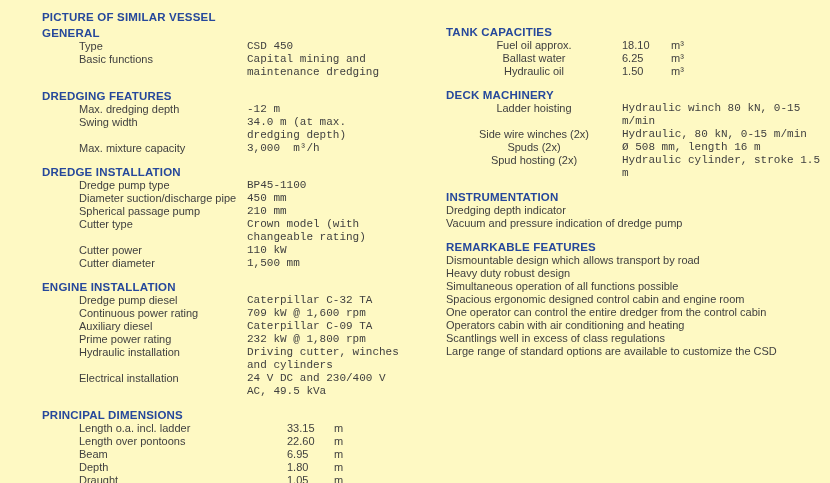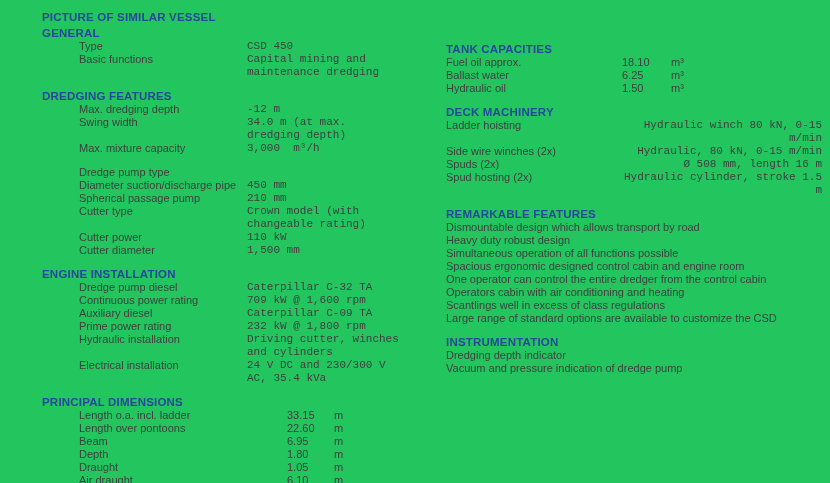--- a/index.html
+++ b/index.html
@@ -4,40 +4,40 @@
 <style>
   html, body { margin: 0; padding: 0; }
   body {
     width: 830px; height: 483px;
     background: #ffffff;
     font-family: "Liberation Sans", sans-serif;
     font-size: 11px;
     line-height: 13px;
     color: #3f3f3f;
   }
-  .page { position: relative; width: 830px; height: 483px; overflow: hidden; background: #22c55e; }
+  .page { position: relative; width: 830px; height: 483px; overflow: hidden; background: #fef9c3; }
   .col { position: absolute; }
   .col-left  { left: 42px;  top: 11px; width: 360px; }
-  .col-right { left: 446px; top: 43px; width: 378px; }
+  .col-right { left: 446px; top: 26px; width: 378px; }
   .section { margin-bottom: 11px; }
   .col-left .section:first-child { margin-bottom: 3px; }
   .heading {
     font-weight: bold;
     font-size: 11.5px;
     line-height: 13px;
     color: #26489b;
     letter-spacing: 0.2px;
   }
   .row { display: flex; align-items: flex-start; }
   .label { flex: none; }
   .col-left  .label { width: 168px; margin-left: 37px; }
-  .col-right .label { width: 176px; }
+  .col-right .label { width: 176px; text-align: center; }
   .value { white-space: pre-wrap; font-family: Liberation Mono, monospace; }
   .col-left  .value { width: 176px; }
-  .col-right .value { width: 200px; text-align: right; }
+  .col-right .value { width: 200px; }
   .num { flex: none; text-align: left; }
   .col-left  .num { width: 30px; margin-left: 40px; }
   .col-right .num { width: 32px; }
   .unit { margin-left: 17px; }
   .line { white-space: pre-wrap; }
 </style>
 </head>
 <body>
 
 <div class="page">
@@ -65,22 +65,24 @@
         <div class="row">
           <span class="label">Swing width</span>
           <span class="value">34.0 m (at max. dredging depth)</span>
         </div>
         <div class="row">
           <span class="label">Max. mixture capacity</span>
           <span class="value">3,000  m³/h</span>
         </div>
       </div>
       <div class="section">
+        <div class="heading">DREDGE INSTALLATION</div>
         <div class="row">
           <span class="label">Dredge pump type</span>
+          <span class="value">BP45-1100</span>
         </div>
         <div class="row">
           <span class="label">Diameter suction/discharge pipe</span>
           <span class="value">450 mm</span>
         </div>
         <div class="row">
           <span class="label">Spherical passage pump</span>
           <span class="value">210 mm</span>
         </div>
         <div class="row">
@@ -113,21 +115,21 @@
         <div class="row">
           <span class="label">Prime power rating</span>
           <span class="value">232 kW @ 1,800 rpm</span>
         </div>
         <div class="row">
           <span class="label">Hydraulic installation</span>
           <span class="value">Driving cutter, winches and cylinders</span>
         </div>
         <div class="row">
           <span class="label">Electrical installation</span>
-          <span class="value">24 V DC and 230/300 V AC, 35.4 kVa</span>
+          <span class="value">24 V DC and 230/400 V AC, 49.5 kVa</span>
         </div>
       </div>
       <div class="section">
         <div class="heading">PRINCIPAL DIMENSIONS</div>
         <div class="row">
           <span class="label">Length o.a. incl. ladder</span>
           <span class="num">33.15</span>
           <span class="unit">m</span>
         </div>
         <div class="row">
@@ -187,31 +189,31 @@
           <span class="value">Hydraulic, 80 kN, 0-15 m/min</span>
         </div>
         <div class="row">
           <span class="label">Spuds (2x)</span>
           <span class="value">Ø 508 mm, length 16 m</span>
         </div>
         <div class="row">
           <span class="label">Spud hosting (2x)</span>
           <span class="value">Hydraulic cylinder, stroke 1.5 m</span>
         </div>
+      </div>
+      <div class="section">
+        <div class="heading">INSTRUMENTATION</div>
+        <div class="line">Dredging depth indicator</div>
+        <div class="line">Vacuum and pressure indication of dredge pump</div>
       </div>
       <div class="section">
         <div class="heading">REMARKABLE FEATURES</div>
         <div class="line">Dismountable design which allows transport by road</div>
         <div class="line">Heavy duty robust design</div>
         <div class="line">Simultaneous operation of all functions possible</div>
         <div class="line">Spacious ergonomic designed control cabin and engine room</div>
         <div class="line">One operator can control the entire dredger from the control cabin</div>
         <div class="line">Operators cabin with air conditioning and heating</div>
         <div class="line">Scantlings well in excess of class regulations</div>
         <div class="line">Large range of standard options are available to customize the CSD</div>
       </div>
-      <div class="section">
-        <div class="heading">INSTRUMENTATION</div>
-        <div class="line">Dredging depth indicator</div>
-        <div class="line">Vacuum and pressure indication of dredge pump</div>
-      </div>
     </div>
 </div>
 
 </body></html>

